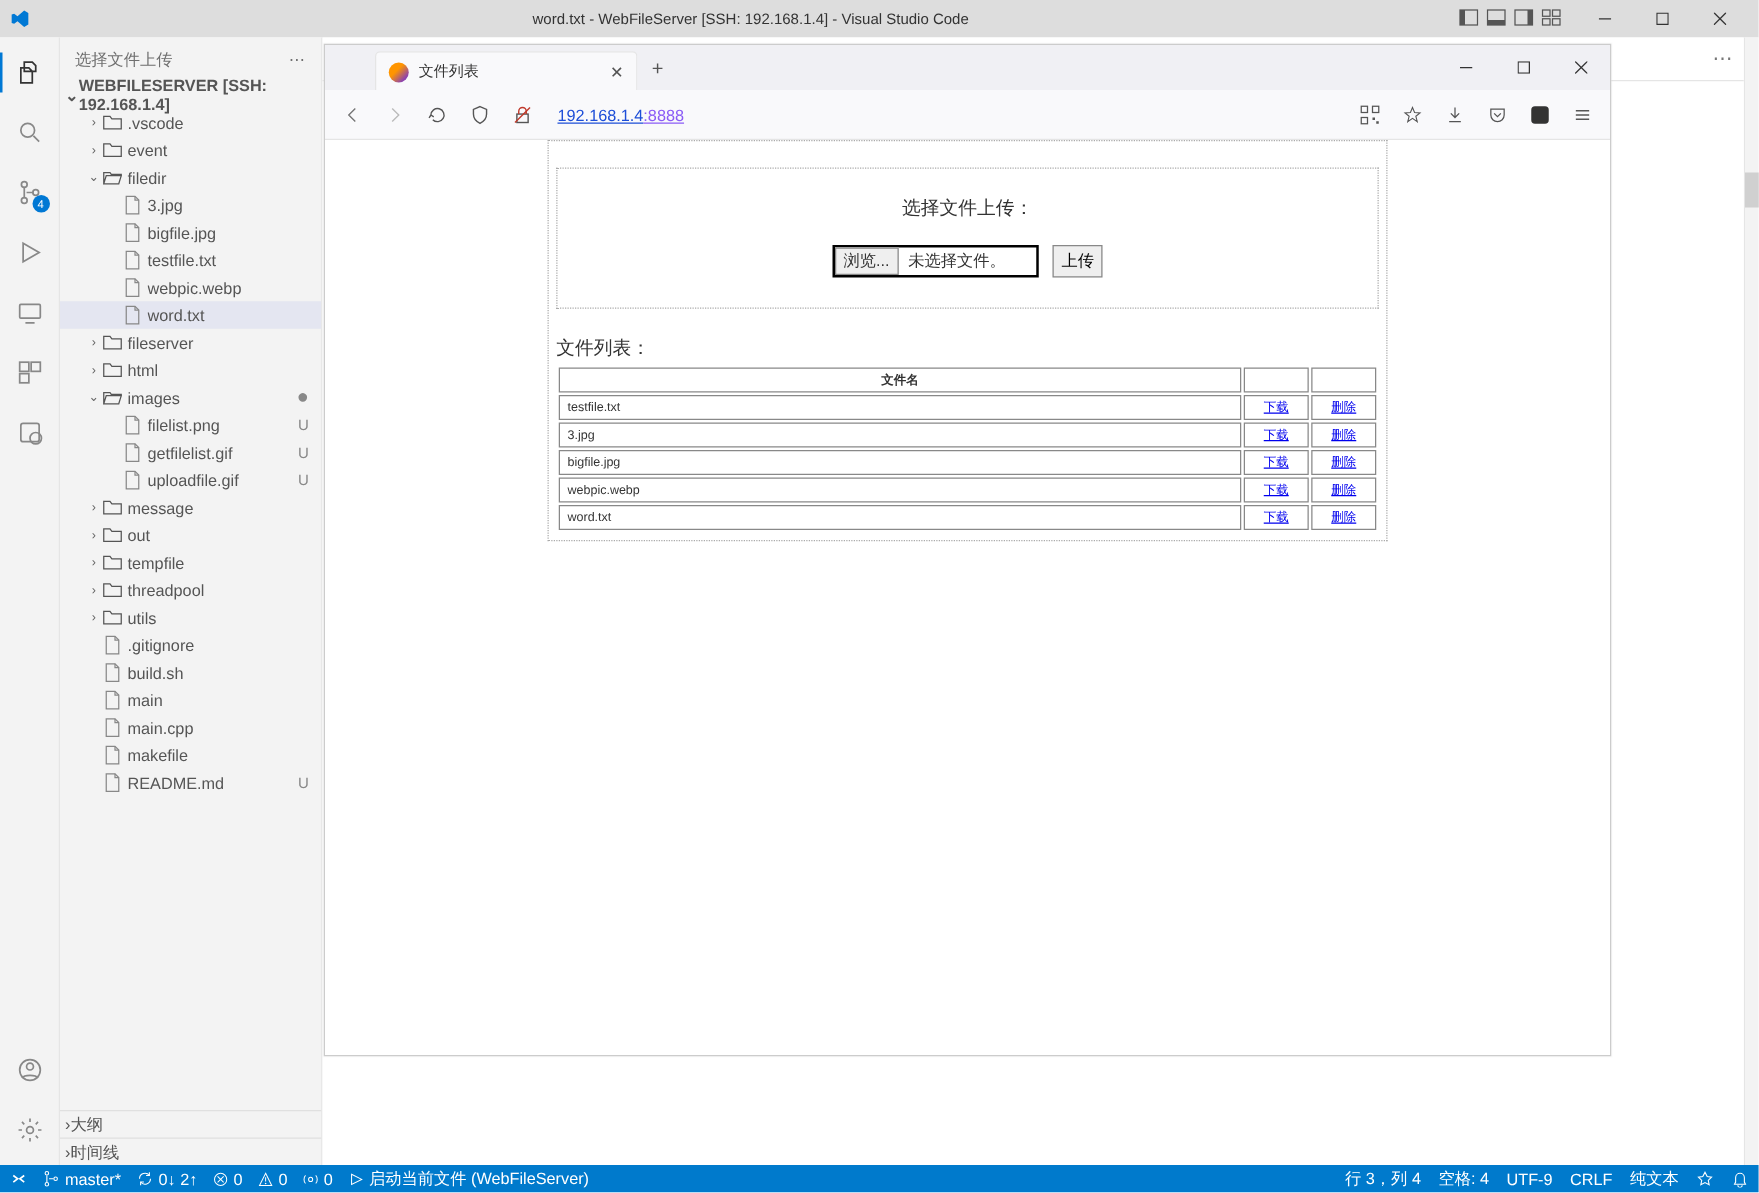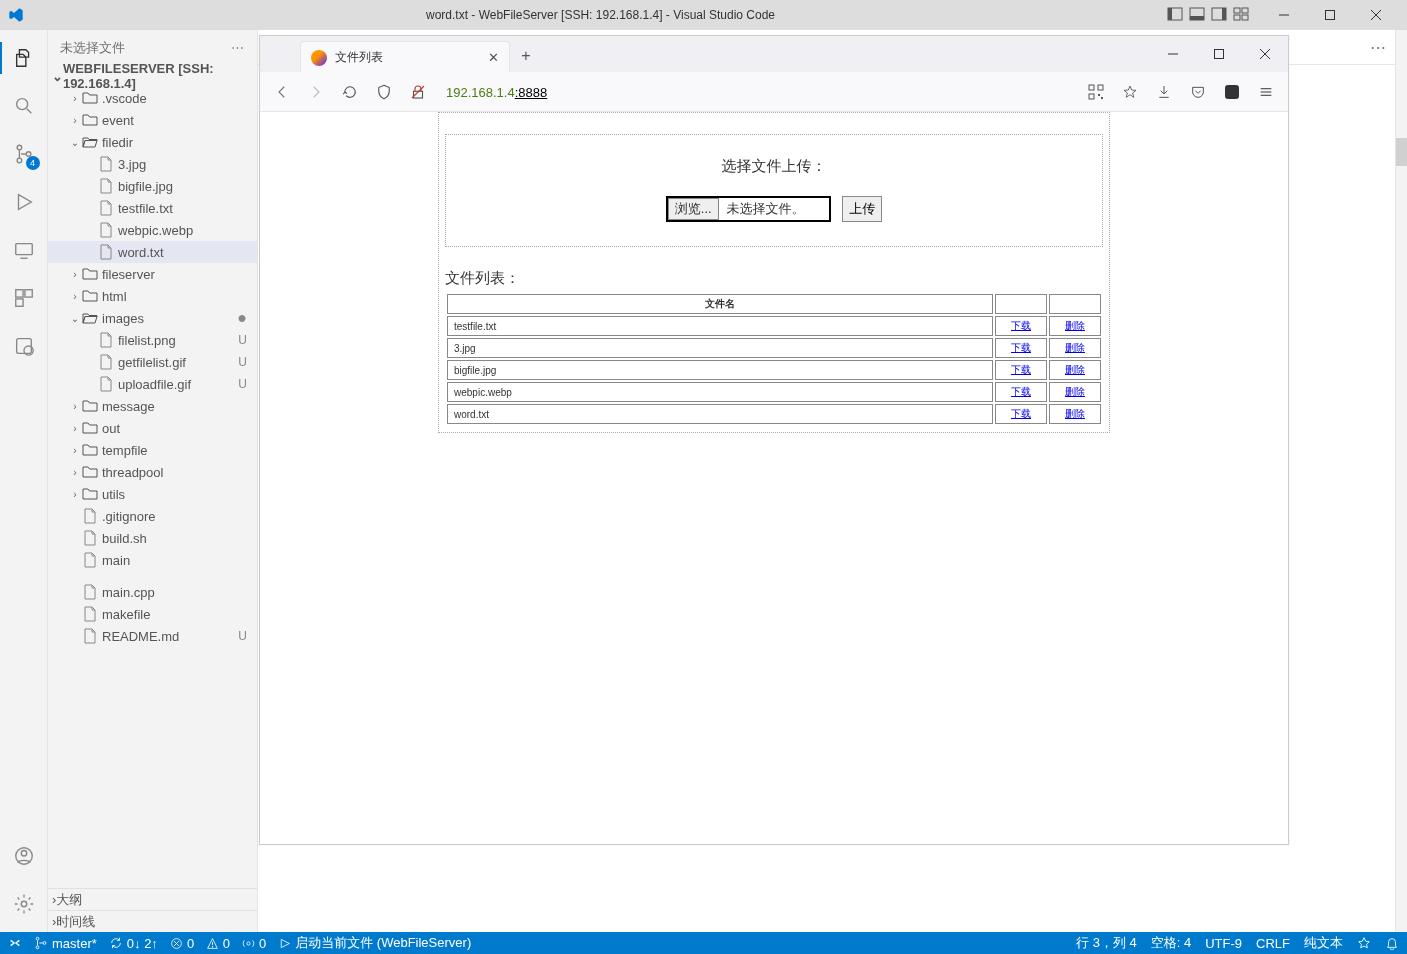--- a/index.html
+++ b/index.html
@@ -52,22 +52,22 @@
 .browser .tab .favicon { width:16px; height:16px; border-radius:50%; background:linear-gradient(135deg,#ff9500 40%,#8e44ad 80%); }
 .browser .tab .tabtitle { flex:1; font-size:12px; }
 .browser .tab .tabclose { color:#555; font-size:13px; }
 .browser .addtab { width:32px; height:32px; display:flex; align-items:center; justify-content:center; color:#555; font-size:16px;}
 .browser .wincontrols { margin-left:auto; display:flex; }
 .browser .wincontrols .wbtn { width:46px; height:36px; display:flex; align-items:center; justify-content:center; color:#333;}
 .browser .toolbar { height:40px; background:#f9f9fb; border-bottom:1px solid #e5e5e5; display:flex; align-items:center; padding:0 10px; gap:10px;}
 .browser .toolbar .tb { width:24px; height:24px; display:flex; align-items:center; justify-content:center; color:#555;}
 .browser .urlbox { flex:1; display:flex; align-items:center; gap:6px; padding:0 6px;}
 .browser .urlbox .urlt { font-size:14px; }
-.browser .urlbox .urlt .host { color:#4d7c0f; }
-.browser .urlbox .urlt .port { color:#000000;text-decoration:underline; }
+.browser .urlbox .urlt .host { color:#1d4ed8;text-decoration:underline; }
+.browser .urlbox .urlt .port { color:#8b5cf6;text-decoration:underline; }
 .browser .ricons { display:flex; gap:10px; }
 .browser .content { flex:1; overflow:auto; background:#fff; }
 .page { border:1px dotted #aaa; margin:0 178px; padding:6px; }
 .uploadbox { border:1px dotted #aaa; margin:15px 0 22px 0; padding:22px 8px 24px 8px; text-align:center; }
 .uploadbox h { display:block; margin-bottom:20px; font-size:15px; }
 .filechooser { display:inline-flex; align-items:stretch; border:2px solid #000; height:26px; }
 .filechooser .browse { border:1px solid #888; border-right:1px solid #888; padding:0 6px; background:#efefef; display:flex; align-items:center;}
 .filechooser .chosen { padding:0 8px; display:flex; align-items:center; min-width:110px; }
 .uploadbtn { display:inline-block; border:1px solid #888; background:#efefef; padding:2px 6px; margin-left:8px; vertical-align:top; height:26px;}
 .listlabel { font-size:15px; margin-top:8px; }
@@ -200,21 +200,21 @@
           <svg class="i22" viewBox="0 0 24 24">
             <circle cx="12" cy="12" r="3" fill="none" stroke="#888" stroke-width="1.5"></circle>
             <path d="M12 2v3M12 19v3M2 12h3M19 12h3M5 5l2 2M17 17l2 2M19 5l-2 2M7 17l-2 2" stroke="#888" stroke-width="1.5"></path>
           </svg>
         </div>
     </div>
   </div>
 
   <div class="sidebar">
     <div class="sidebar-header">
-      <span>未选择文件</span>
+      <span>选择文件上传</span>
       <span style="letter-spacing:1px;">⋯</span>
     </div>
     <div class="section-title">
       <span class="arrow">⌄</span>
       <span>WEBFILESERVER [SSH: 192.168.1.4]</span>
     </div>
     <div class="tree" id="tree">
         <div class="tree-row" style="padding-left: 20px;">
           <span class="arrow">›</span>
           <span class="ico">
@@ -421,21 +421,21 @@
         <div class="tree-row" style="padding-left: 20px;">
           <span class="arrow">&nbsp;</span>
           <span class="ico">
             <svg class="i" viewBox="0 0 16 16">
               <path d="M3 1h7l3 3v11H3z" fill="none" stroke="#888"></path>
               <path d="M10 1v3h3" fill="none" stroke="#888"></path>
             </svg>
           </span>
           <span class="lbl">main</span>
         </div>
-        <div class="tree-row" style="padding-left: 20px; margin-top: 10px;">
+        <div class="tree-row" style="padding-left: 20px;">
           <span class="arrow">&nbsp;</span>
           <span class="ico">
             <svg class="i" viewBox="0 0 16 16">
               <path d="M3 1h7l3 3v11H3z" fill="none" stroke="#888"></path>
               <path d="M10 1v3h3" fill="none" stroke="#888"></path>
             </svg>
           </span>
           <span class="lbl">main.cpp</span>
         </div>
         <div class="tree-row" style="padding-left: 20px;">

